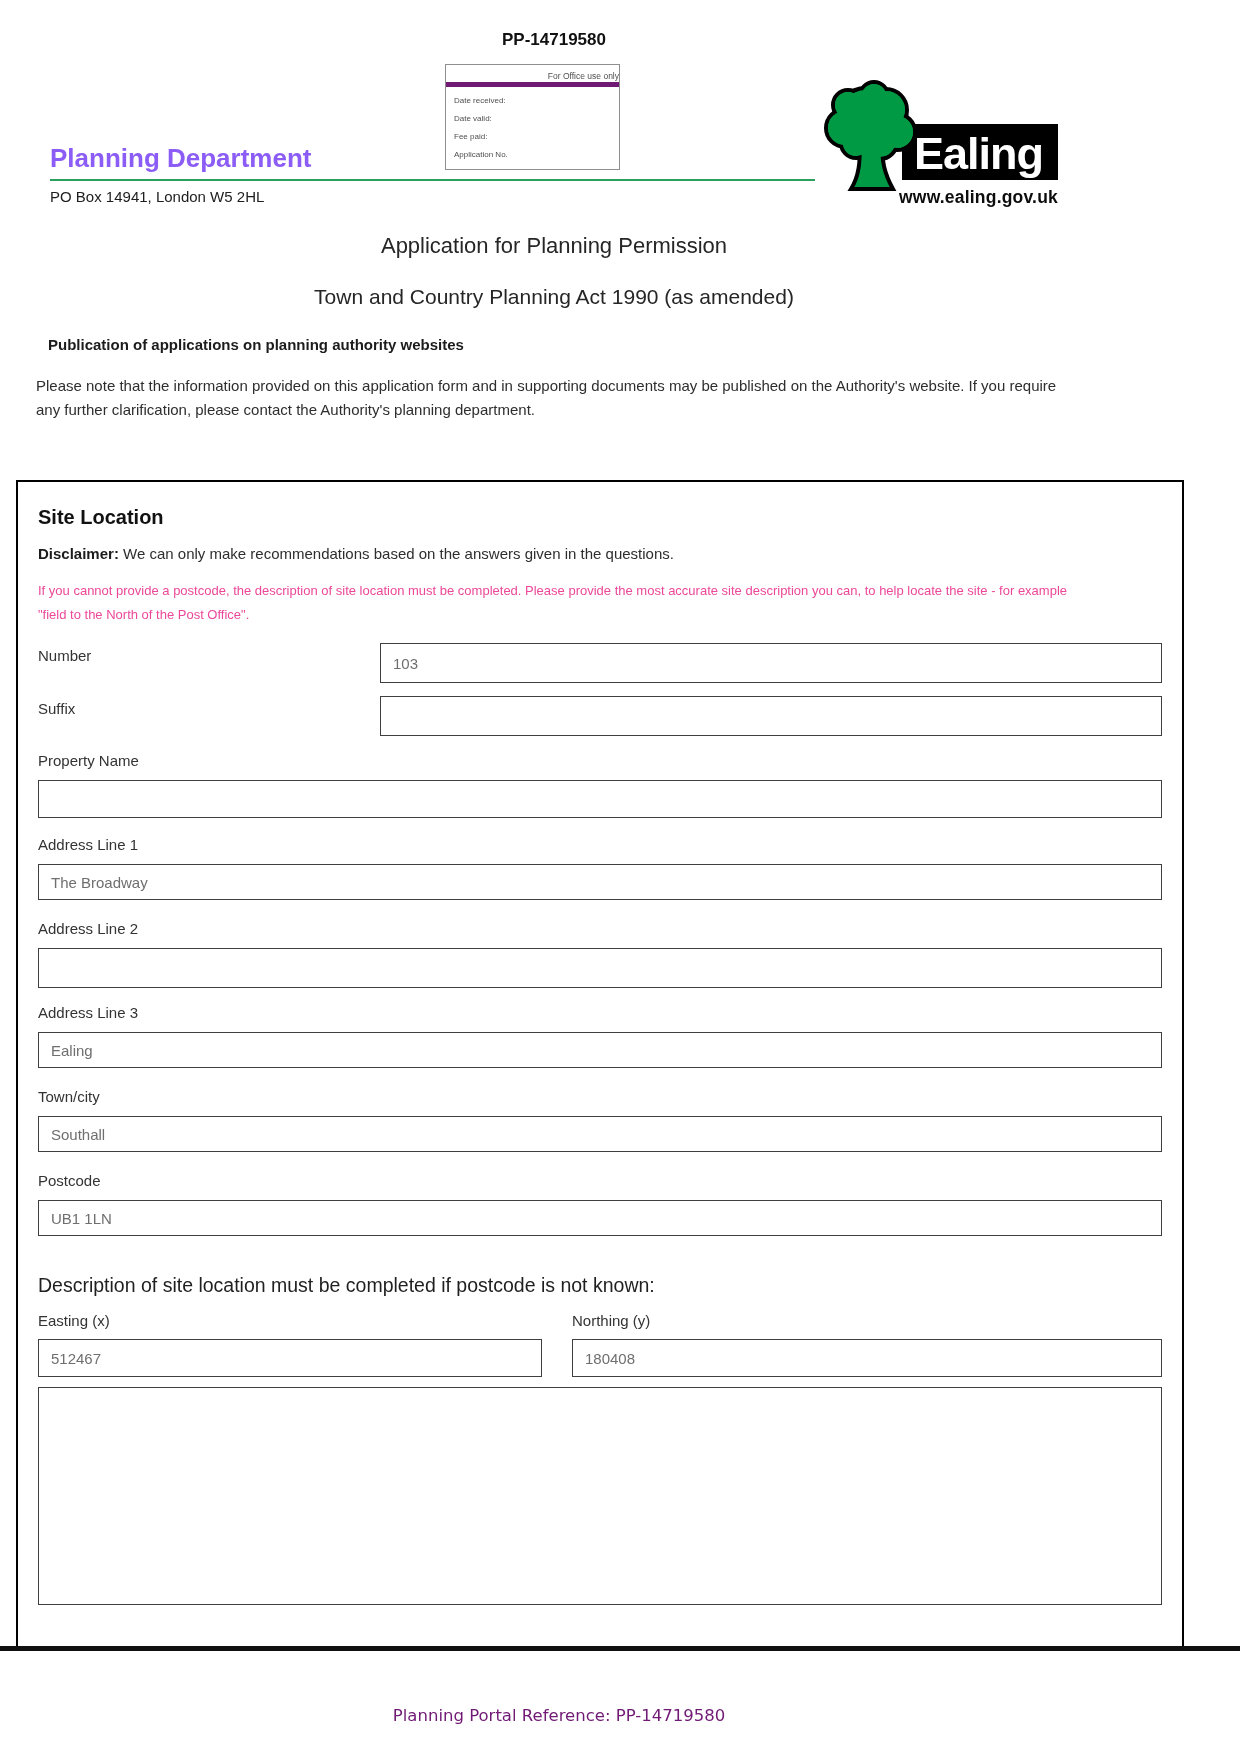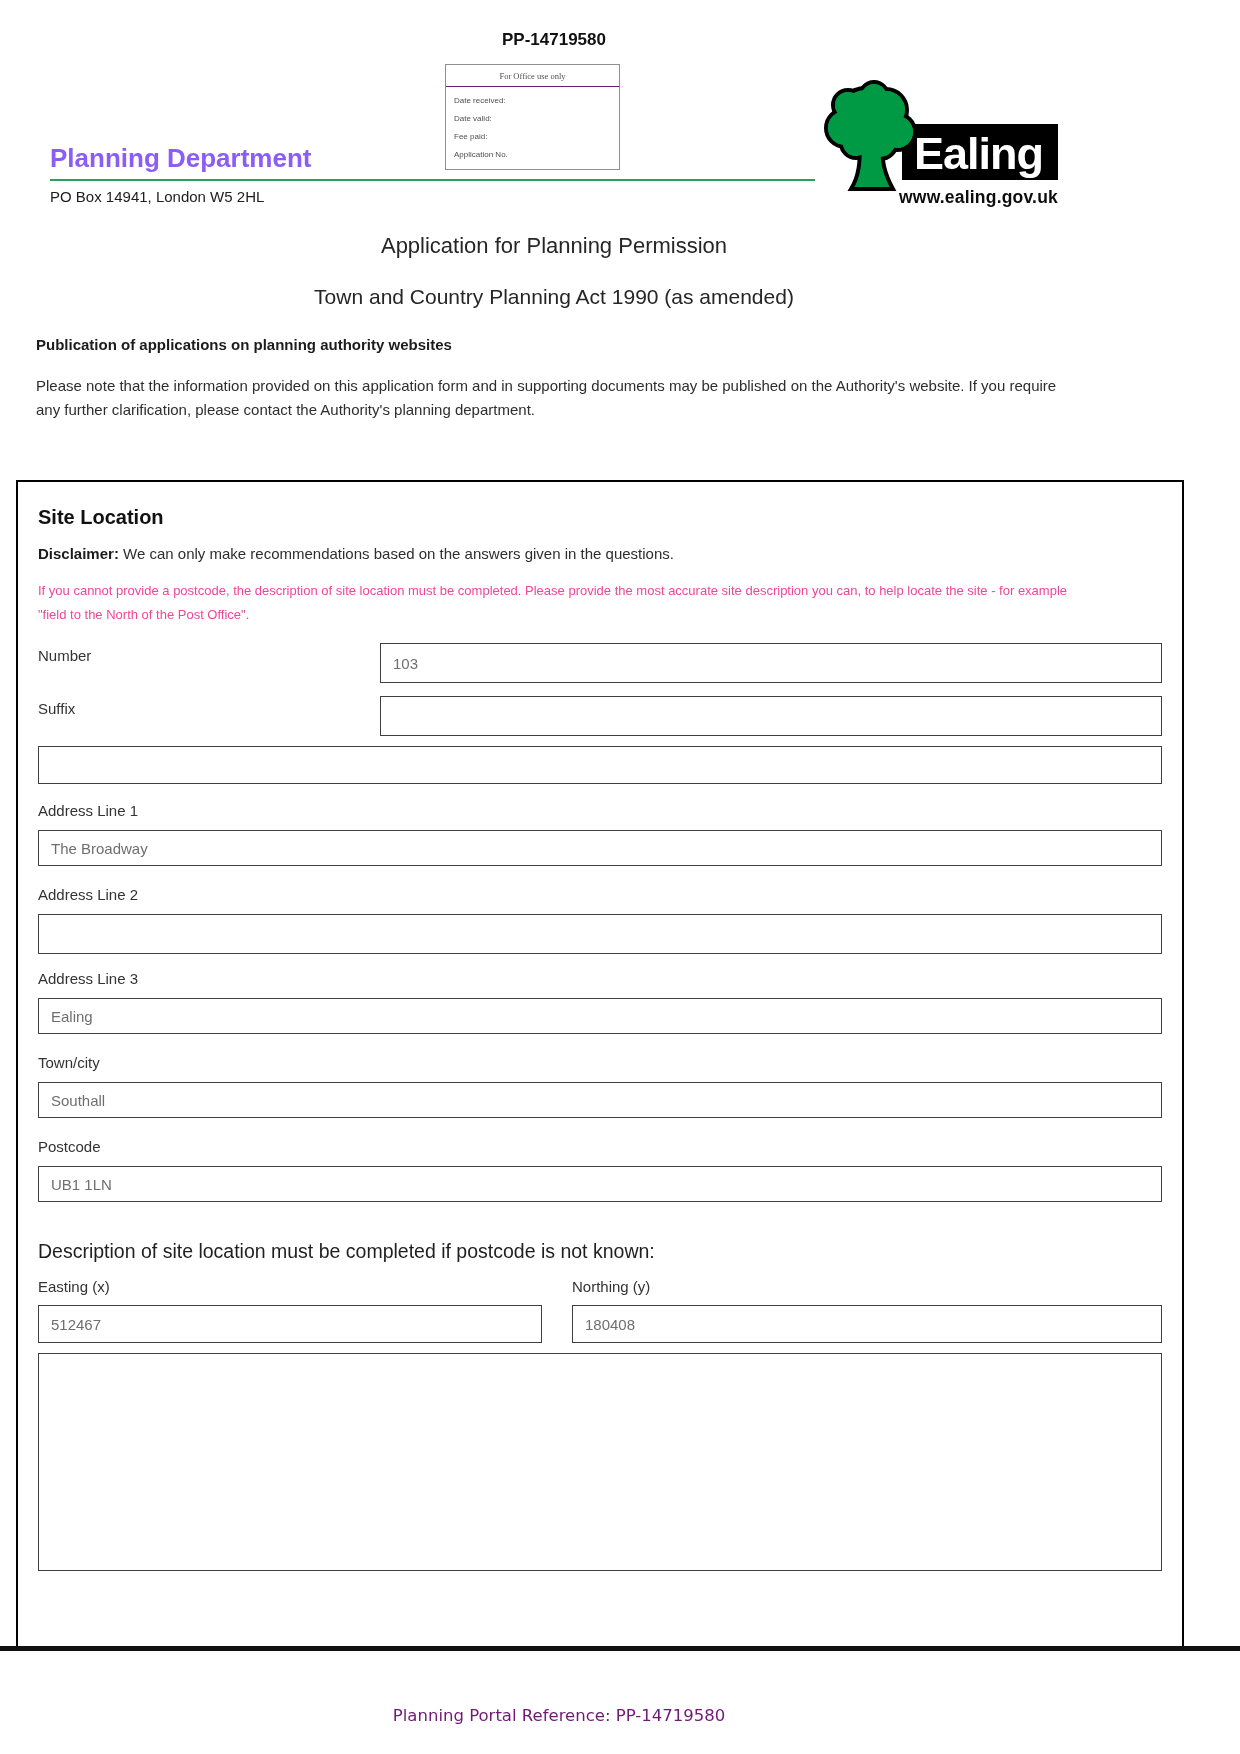--- a/index.html
+++ b/index.html
@@ -11,22 +11,22 @@
   
   .pp-ref {
     position:absolute; top:30px; left:0; width:1108px; text-align:center;
     font-size:17px; font-weight:bold; color:#111;
   }
   .office-box {
     position:absolute; left:445px; top:64px; width:175px; height:106px;
     border:1px solid #8f8f8f; background:#fff;
   }
   .office-box .ob-title {
-    height:22px; line-height:22px; text-align:center; font-size:8.5px;
-    color:#4f4f4f; border-bottom:1px solid #701a75;font-family:Liberation Serif, serif;
+    height:22px; line-height:22px; text-align:right; font-size:8.5px;
+    color:#4f4f4f; border-bottom:5px solid #701a75;
   }
   .office-box .ob-field {
     font-size:8px; color:#4f4f4f; padding-left:8px; margin-top:9px;
   }
   
   .dept-title {
     position:absolute; left:50px; top:143px; font-size:26px; font-weight:bold; color:#8b5cf6;
   }
   .dept-line {
     position:absolute; left:50px; top:179px; width:765px; height:2px; background:#2ba05f;
@@ -42,21 +42,21 @@
   
   .form-title {
     position:absolute; top:233px; left:0; width:1108px; text-align:center;
     font-size:22px; color:#262626;
   }
   .form-subtitle {
     position:absolute; top:285px; left:0; width:1108px; text-align:center;
     font-size:21px; color:#262626;
   }
   .pub-heading {
-    position:absolute; top:336px; left:36px; font-size:15px; font-weight:bold; color:#1c1c1c;
+    position:absolute; top:336px; left:48px; font-size:15px; font-weight:bold; color:#1c1c1c;
   }
   .pub-body {
     position:absolute; top:374px; left:36px; width:1030px;
     font-size:15px; line-height:24px; color:#2e2e2e;
   }
   
   .panel {
     position:absolute; top:480px; left:16px; width:1168px; height:1170px;
     border:2px solid #000; border-bottom:none; background:#fff;
     padding:0 20px; overflow:hidden;
@@ -169,20 +169,21 @@
     <div class="frow row-number">
       <div class="label">Number</div>
       <input class="fld h40 flexfill" type="text" value="103" style="">
     </div>
 
     <div class="frow row-suffix">
       <div class="label">Suffix</div>
       <input class="fld h40 flexfill" type="text" value="" style="">
     </div>
 
+    <div class="label lbl-property">Property Name</div>
     <input class="fld h38 inp-property" type="text" value="" style="">
 
     <div class="label lbl-a1">Address Line 1</div>
     <input class="fld h36 inp-gap" type="text" value="The Broadway" style="">
 
     <div class="label lbl-a2">Address Line 2</div>
     <input class="fld h40 inp-gap" type="text" value="" style="">
 
     <div class="label lbl-a3">Address Line 3</div>
     <input class="fld h36 inp-gap" type="text" value="Ealing" style="">

